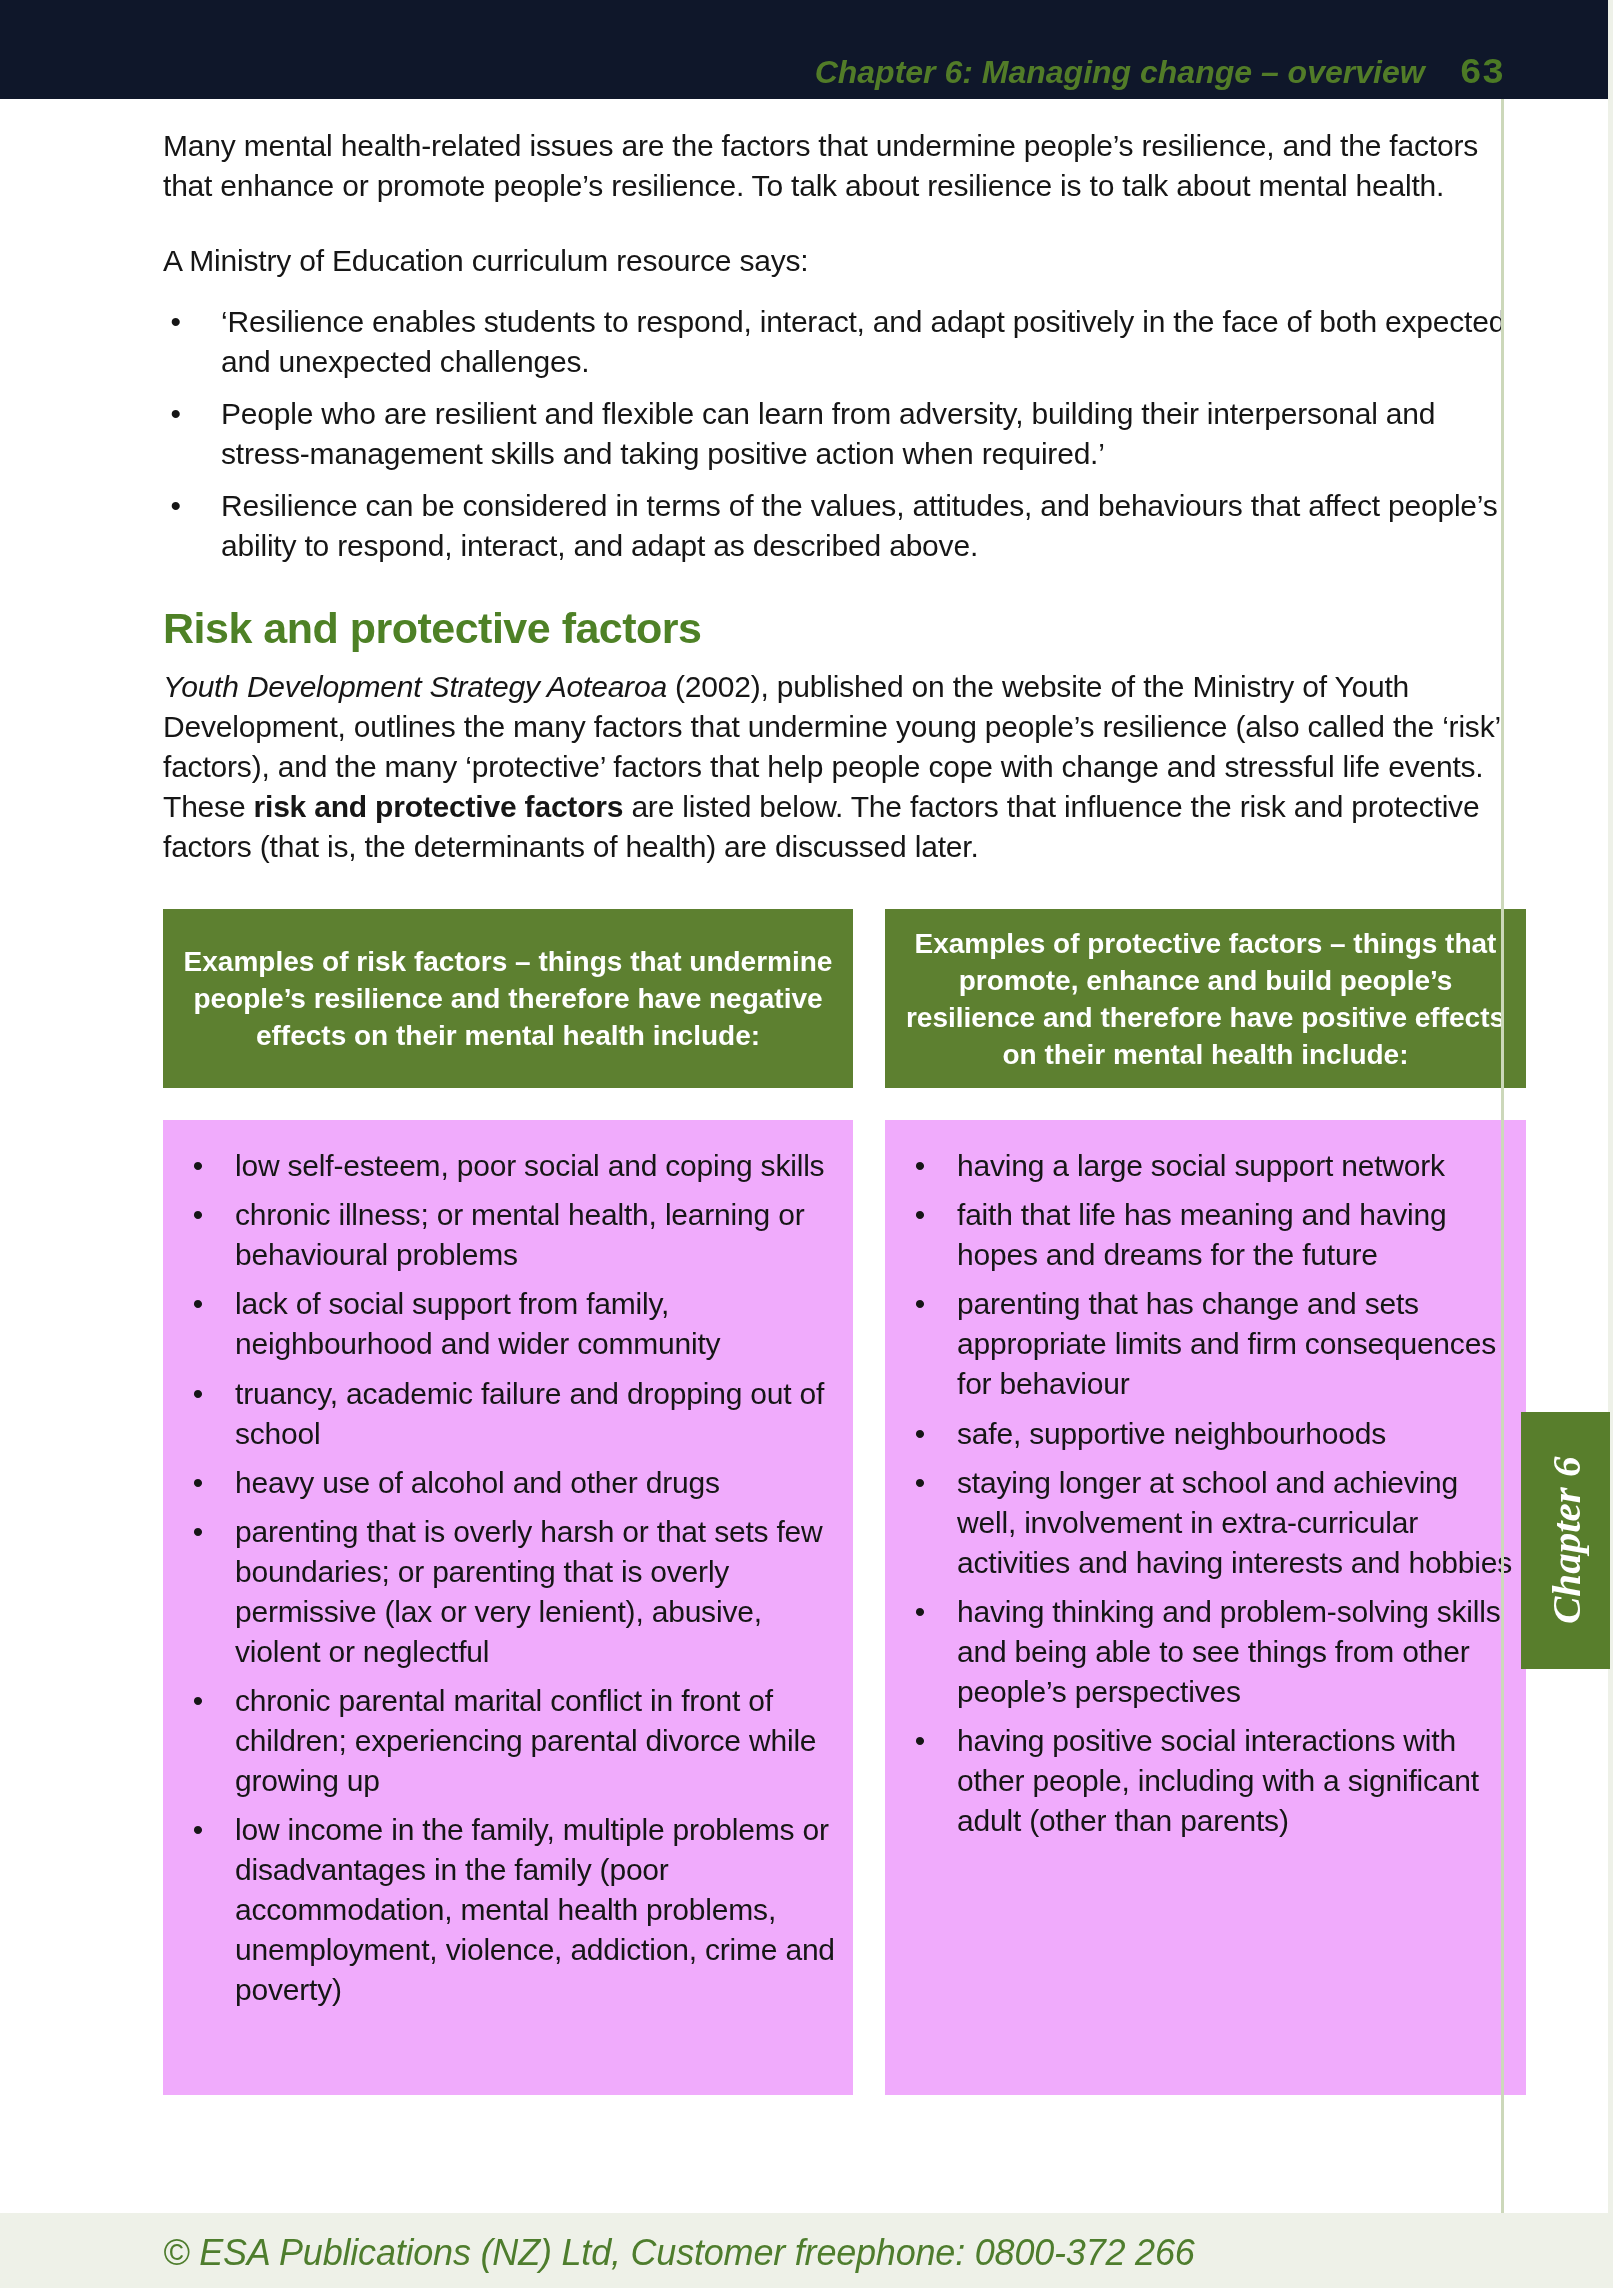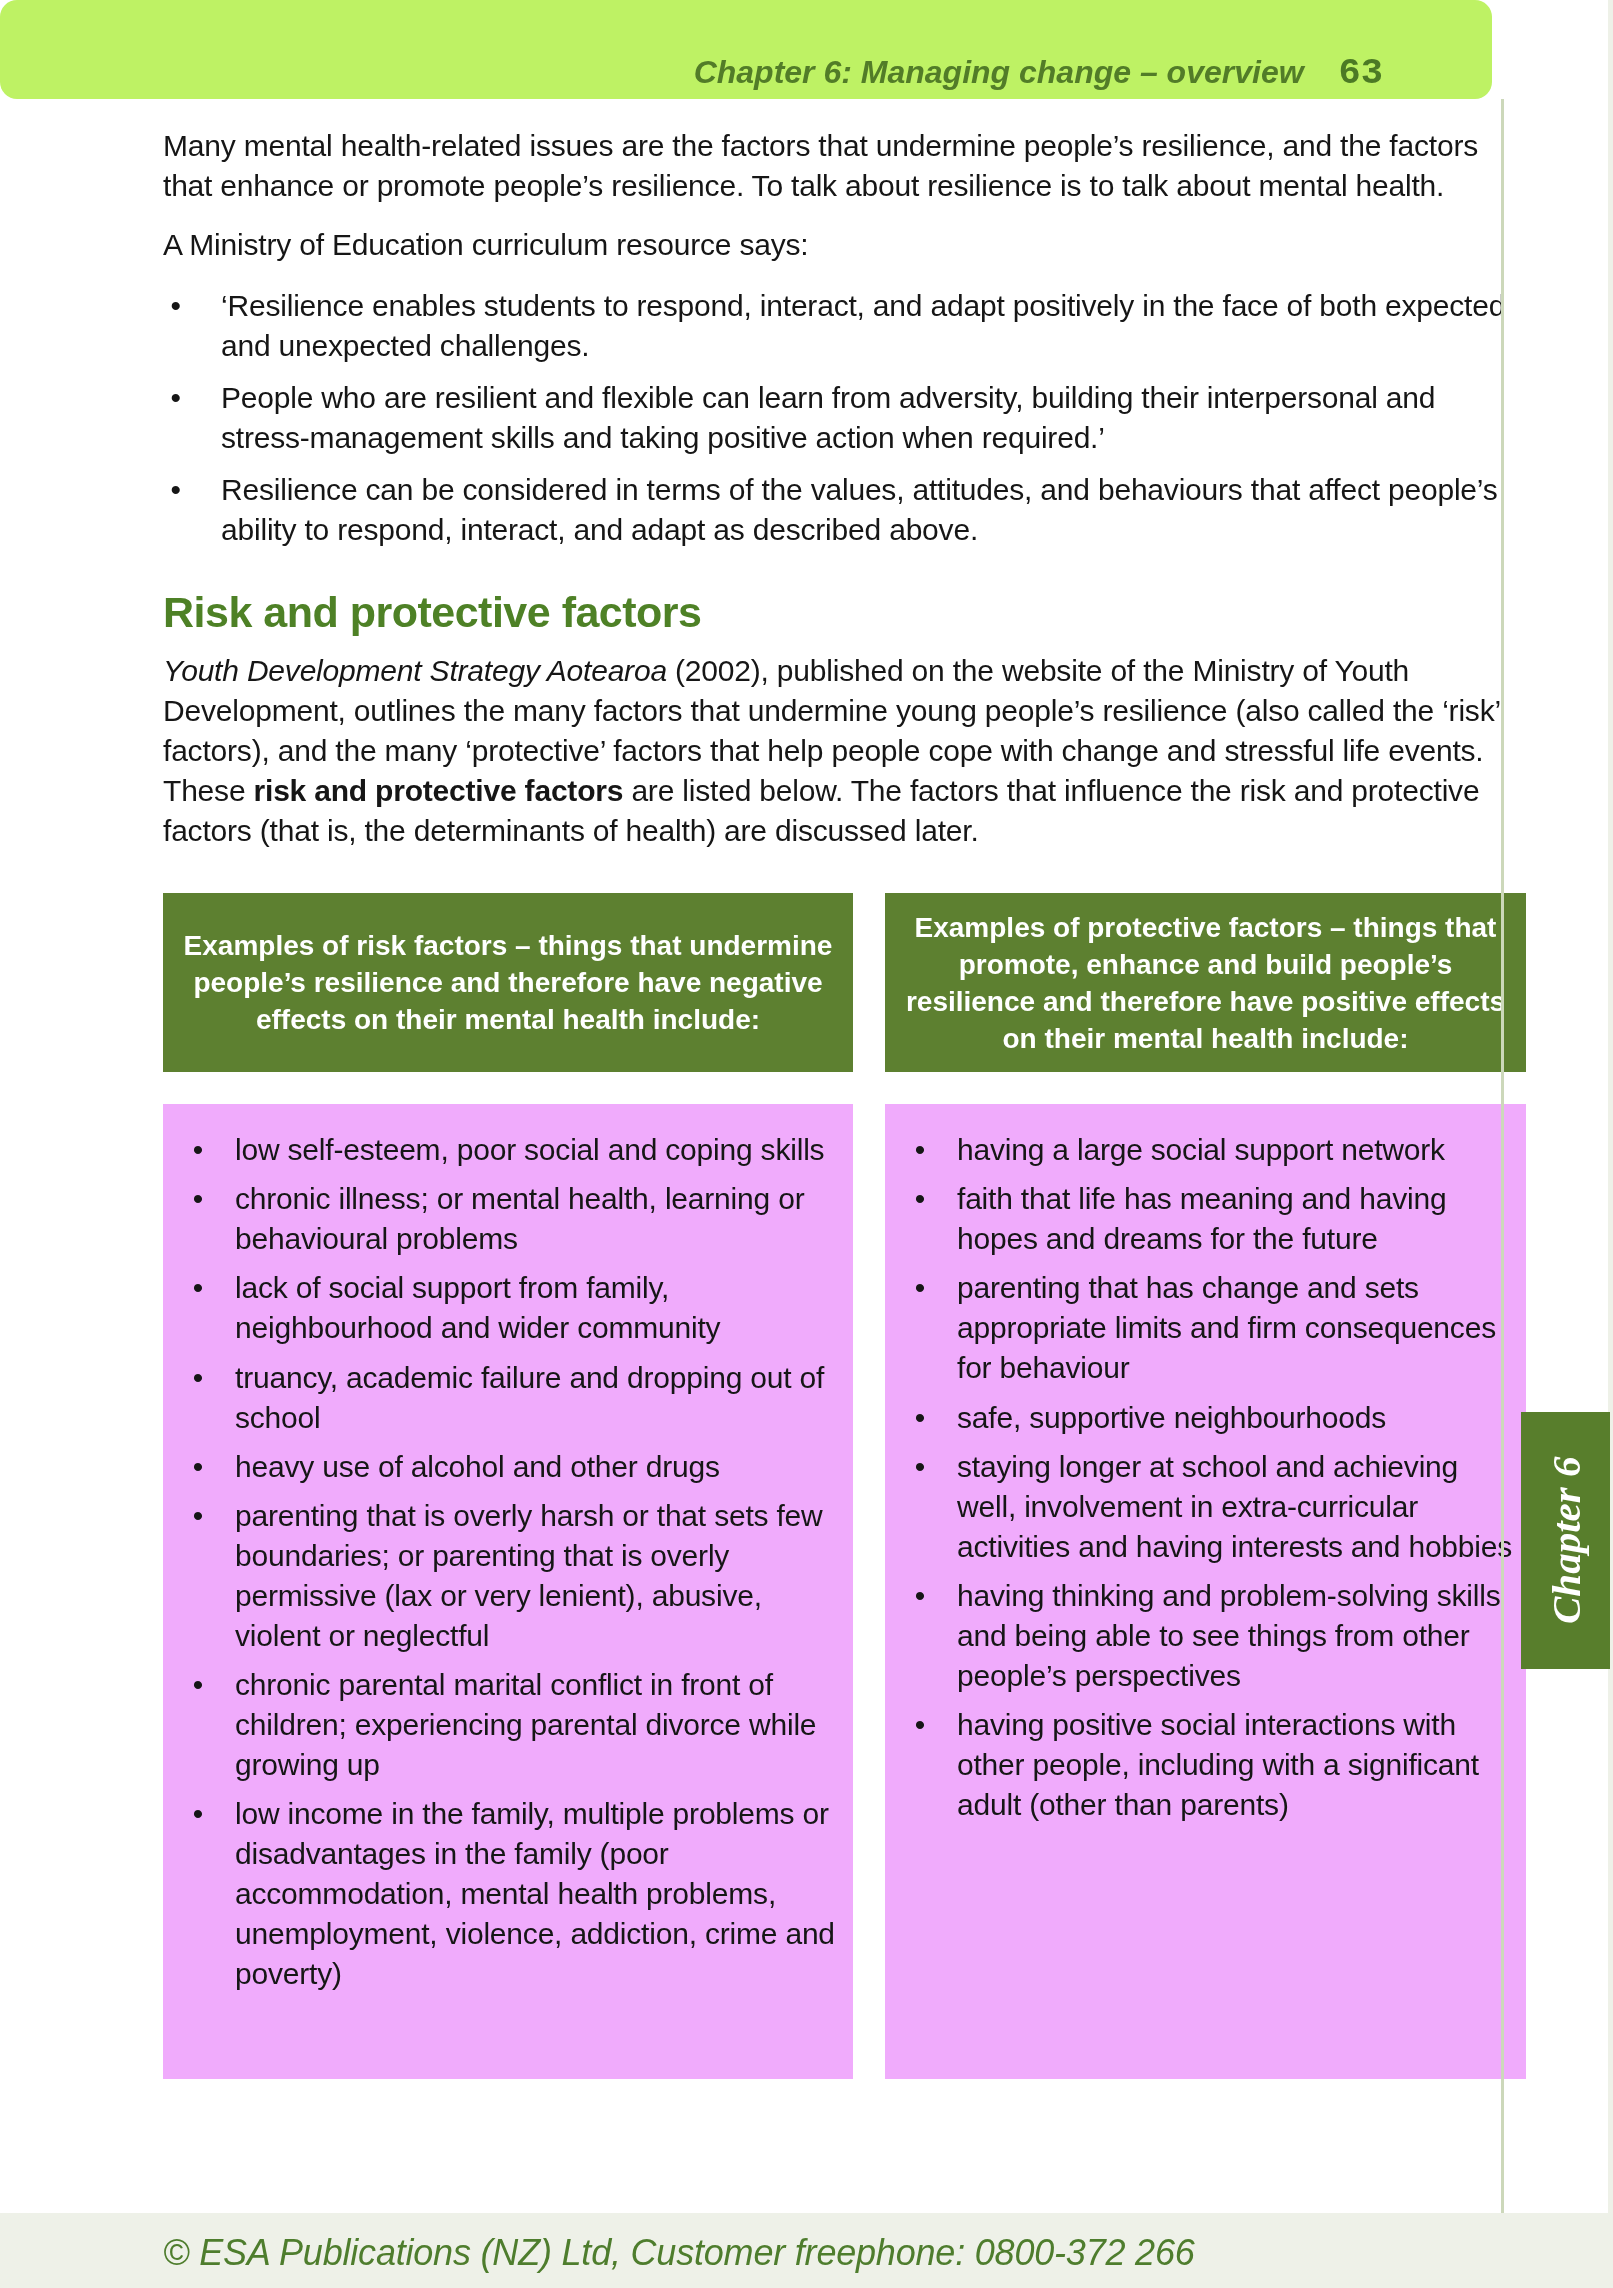--- a/index.html
+++ b/index.html
@@ -2,31 +2,31 @@
 <html style="font-size:14.8px"><head>
 <meta charset="utf-8">
 <style>
   html,body{margin:0;padding:0;}
   .page{
     position:relative;width:1613px;height:2289px;background:#ffffff;overflow:hidden;
     font-family:"Liberation Sans",sans-serif;color:#161616;
   }
   
   .top-band{
-    position:absolute;top:0;left:0;width:1492px;height:99px;background:#bef264;
+    position:absolute;top:0;left:0;width:1613px;height:99px;background:#0f172a;
     display:flex;justify-content:flex-end;align-items:flex-end;
-    padding:0 109px 11px 0;box-sizing:border-box;gap:35px;border-radius:17px;
+    padding:0 109px 11px 0;box-sizing:border-box;gap:35px;
   }
   .header-title{font-style:italic;font-weight:bold;font-size:32px;color:#527c28;line-height:1;}
   .page-number{font-family:Liberation Mono, monospace;font-weight:bold;font-size:37px;color:#4c7a25;line-height:0.82;}
   
   .content{position:absolute;top:93px;left:163px;width:1346px;}
   .body-text{font-size:30px;line-height:40px;margin:0;letter-spacing:-0.2px;}
   .intro{margin-top:33px;}
-  .resource{margin-top:19px;}
+  .resource{margin-top:35px;}
   ul.main-list{list-style:none;margin:21px 0 0 0;padding:0;}
   ul.main-list li{position:relative;padding-left:58px;font-size:30px;line-height:40px;margin-bottom:12px;letter-spacing:-0.2px;}
   ul.main-list li::before{content:"\2022";position:absolute;left:7.4px;}
   h1.section-heading{margin:37px 0 0 0;font-size:43px;line-height:50px;color:#4e8126;font-weight:bold;letter-spacing:-0.5px;}
   .rich{margin-top:14px;}
   .seg-italic{font-style:italic;}
   .seg-bold{font-weight:bold;}
   
   .factors-table{margin-top:42px;display:grid;grid-template-columns:690px 641px;column-gap:8.3px;row-gap:7.4px;gap:32px;}
   .th{

